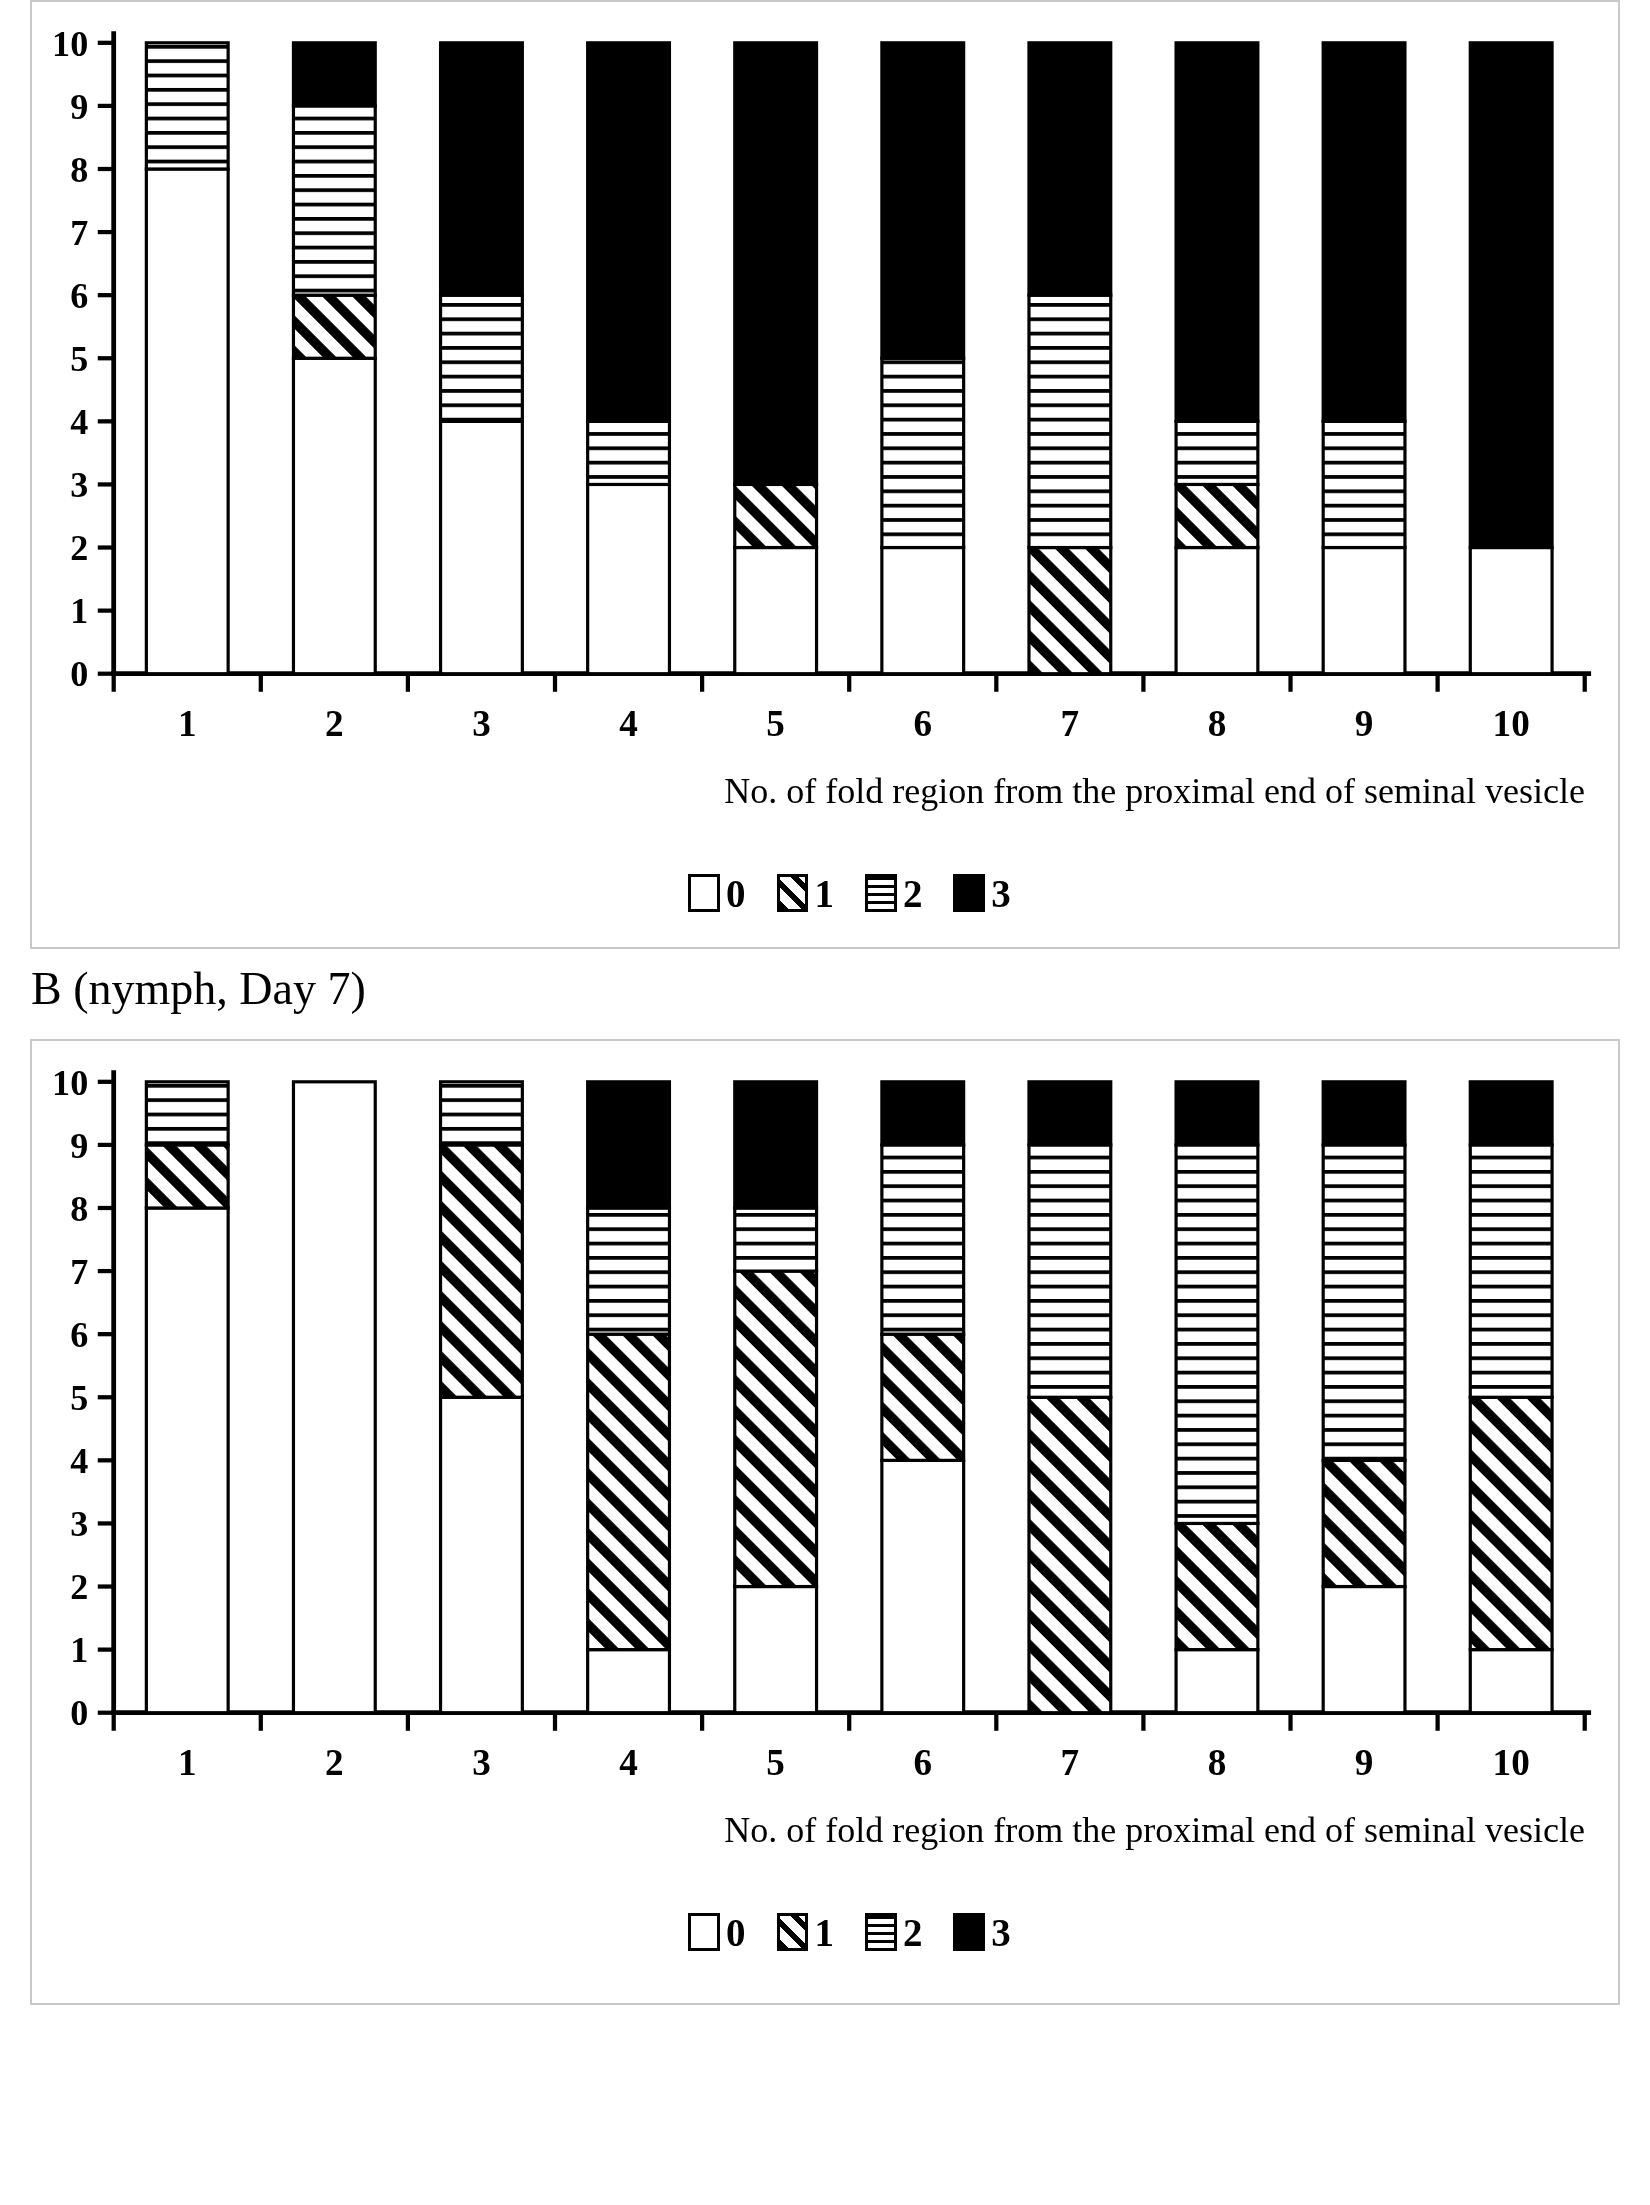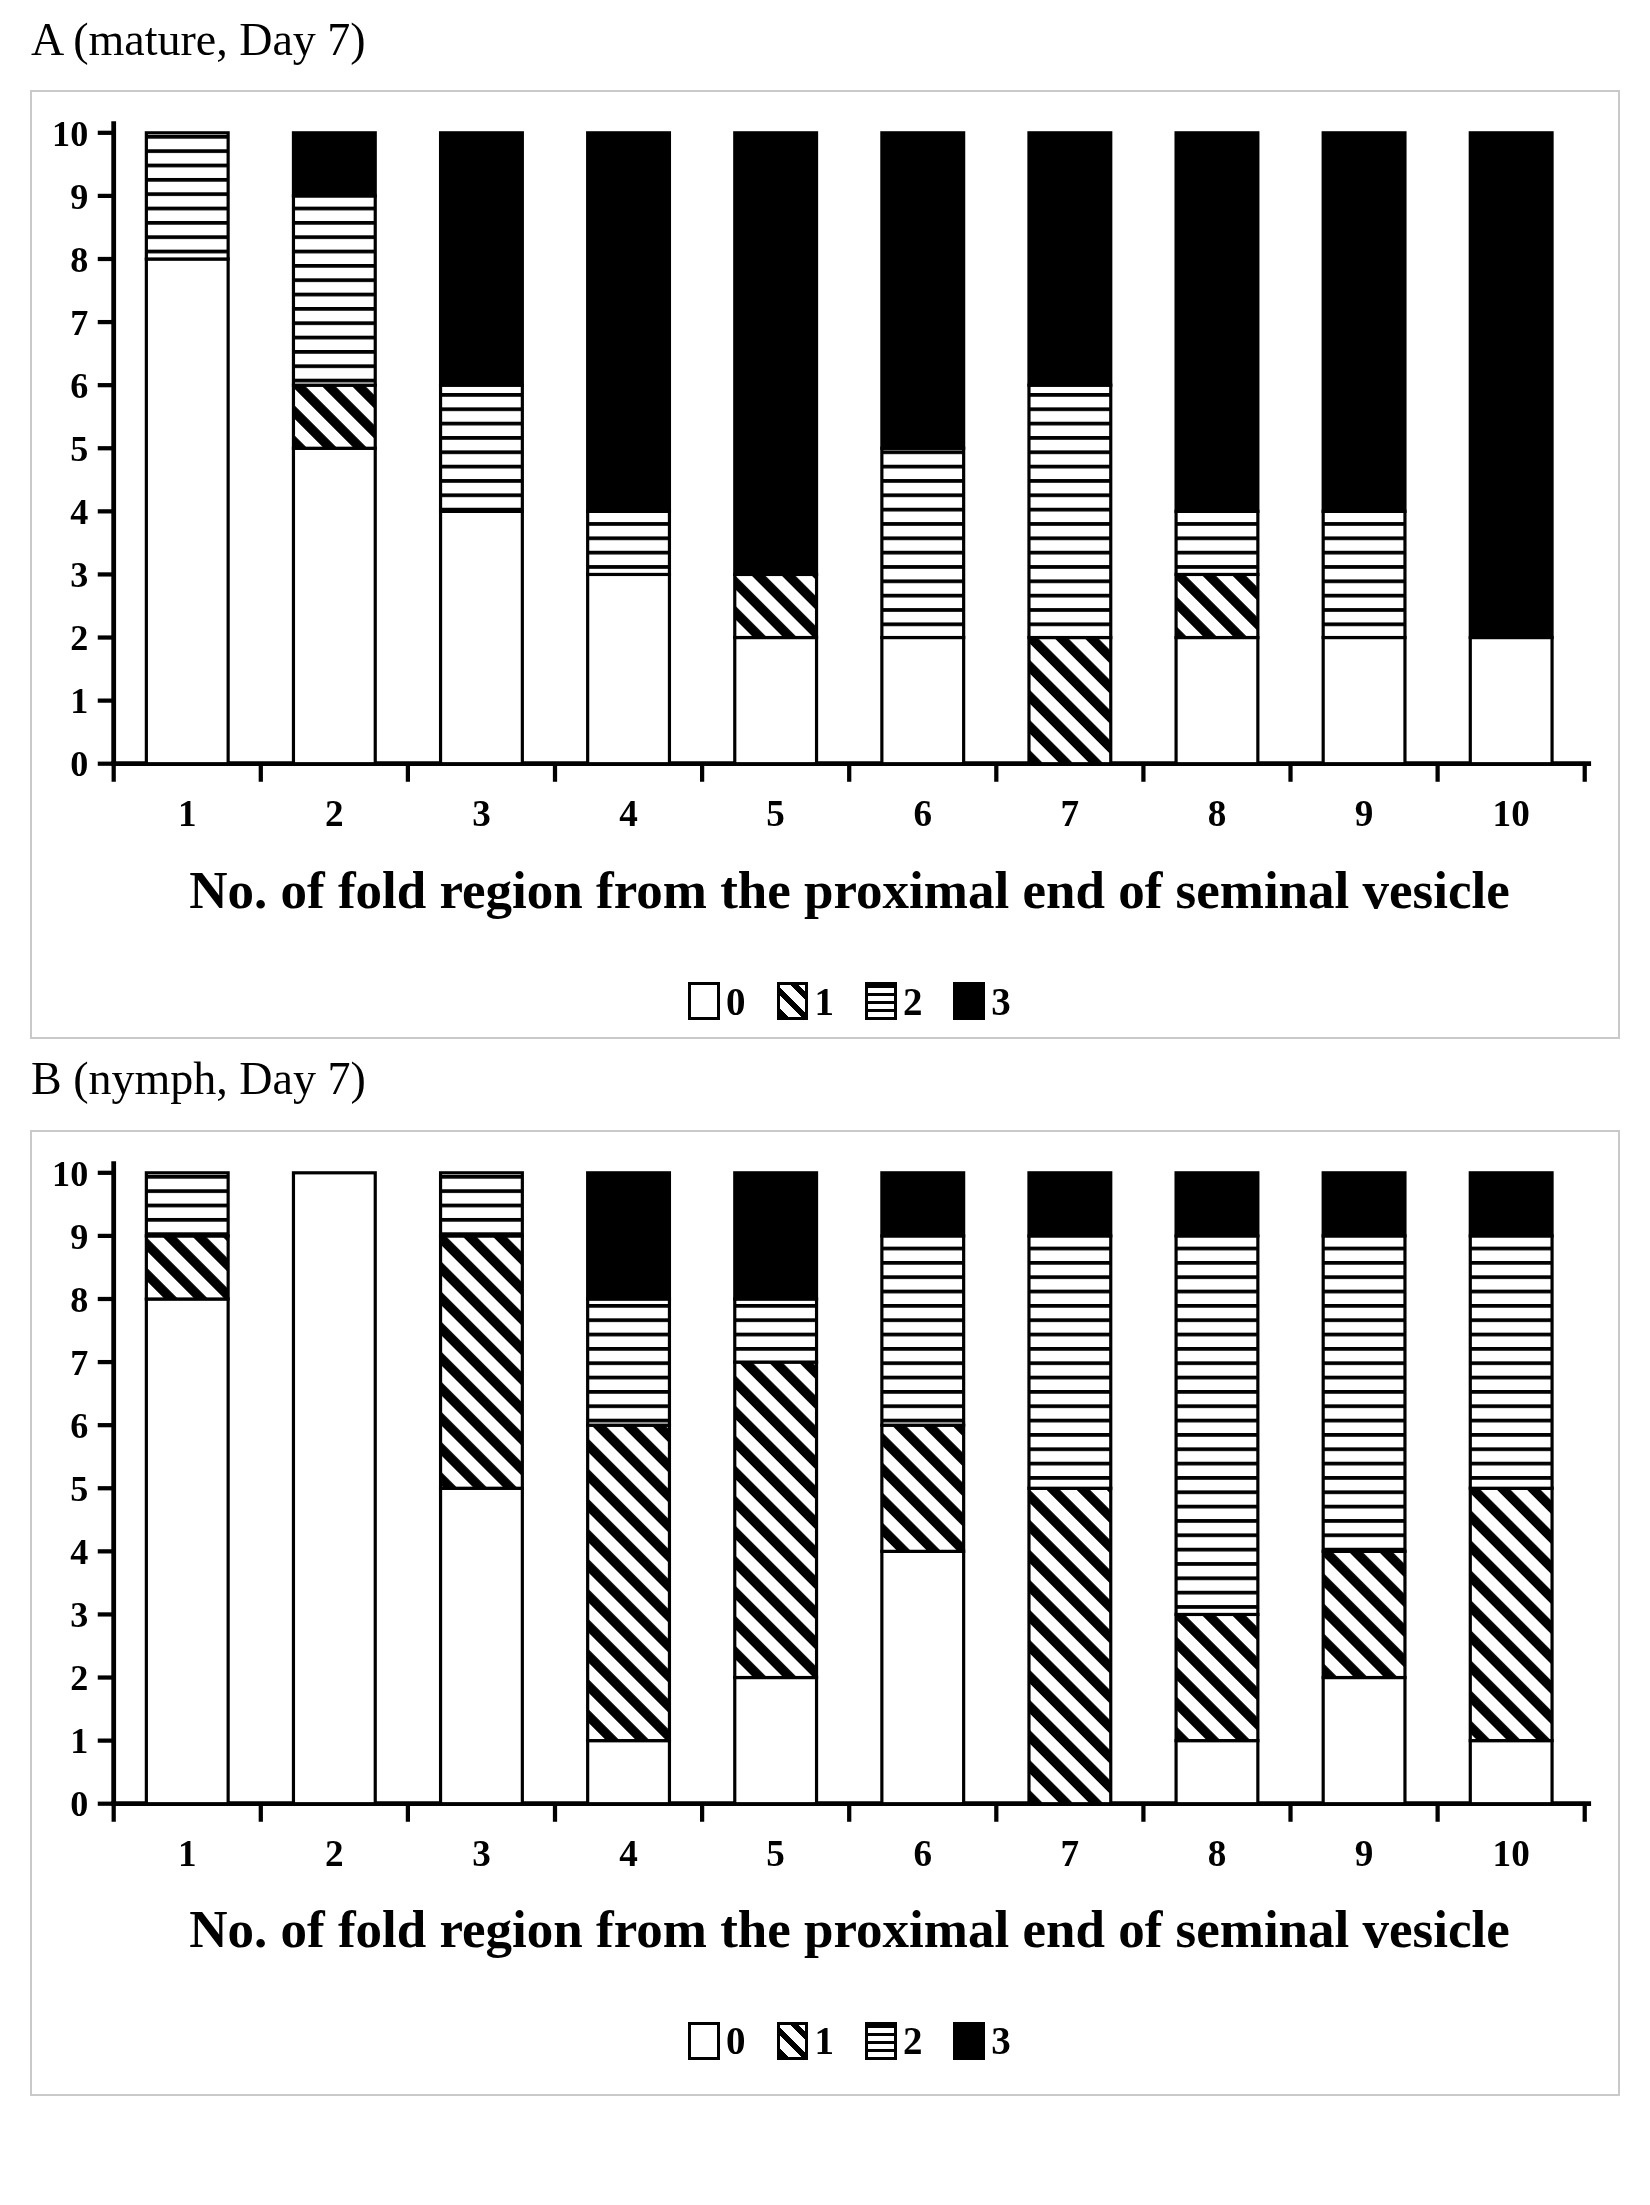--- a/index.html
+++ b/index.html
@@ -3,36 +3,35 @@
 <meta charset="utf-8">
 <style>
   html,body{margin:0;padding:0;background:#ffffff;}
   body{width:1650px;height:2205px;font-family:"Liberation Serif","DejaVu Serif",serif;color:#000;}
   .panel-title{font-size:46px;line-height:1.15;margin:14px 0 23.4px 31px;color:#000;}
   .panel-title.second{}
   .chart-box{box-sizing:border-box;width:1590px;margin-left:30px;border:2.1px solid #c9c9c9;background:#fff;}
   .box-a{height:949px;}
   .box-b{height:966px;}
   svg.chart{display:block;margin:14px 0 0 9.6px;}
-  .xlabel{font-weight:bold;font-size:53px;text-align:center;width:1471px;margin:9.6px 0 0 82px;}
+  .xlabel{font-weight:normal;font-size:36px;text-align:right;width:1471px;margin:9.6px 0 0 82px;}
   .legend-row{display:flex;justify-content:center;align-items:center;gap:31px;width:1471px;margin:59px 0 0 82px;}
   .legend-item{display:inline-flex;align-items:center;}
   .sw{width:25.5px;height:32px;border:3.2px solid #000;display:inline-block;box-sizing:content-box;}
   .sw-white{background:#ffffff;}
   .sw-diagonal-hatch{background:repeating-linear-gradient(45deg,#000 0 5.8px,#fff 5.8px 15px);}
   .sw-horizontal-lines{background:repeating-linear-gradient(to bottom,#000 0 3.2px,#fff 3.2px 8px);}
   .sw-solid-black{background:#000000;}
   .legend-label{font-weight:bold;font-size:39px;margin-left:6.4px;}
 </style>
 </head>
 <body>
 
 <div>
 
-  <div class="panel-title">A (mature, Day 7)</div>
   <div class="chart-box box-a">
     <svg class="chart" width="1556" height="744" viewBox="0 0 2930 1400">
         <defs>
           <pattern id="hatch0" width="40" height="40" patternUnits="userSpaceOnUse" patternTransform="rotate(-45)">
             <rect width="40" height="40" fill="#fff"></rect>
             <rect width="18" height="40" fill="#000"></rect>
           </pattern>
           <pattern id="hl0" width="14" height="27" patternUnits="userSpaceOnUse">
             <rect width="14" height="27" fill="#fff"></rect>
             <rect width="14" height="7" fill="#000"></rect>

